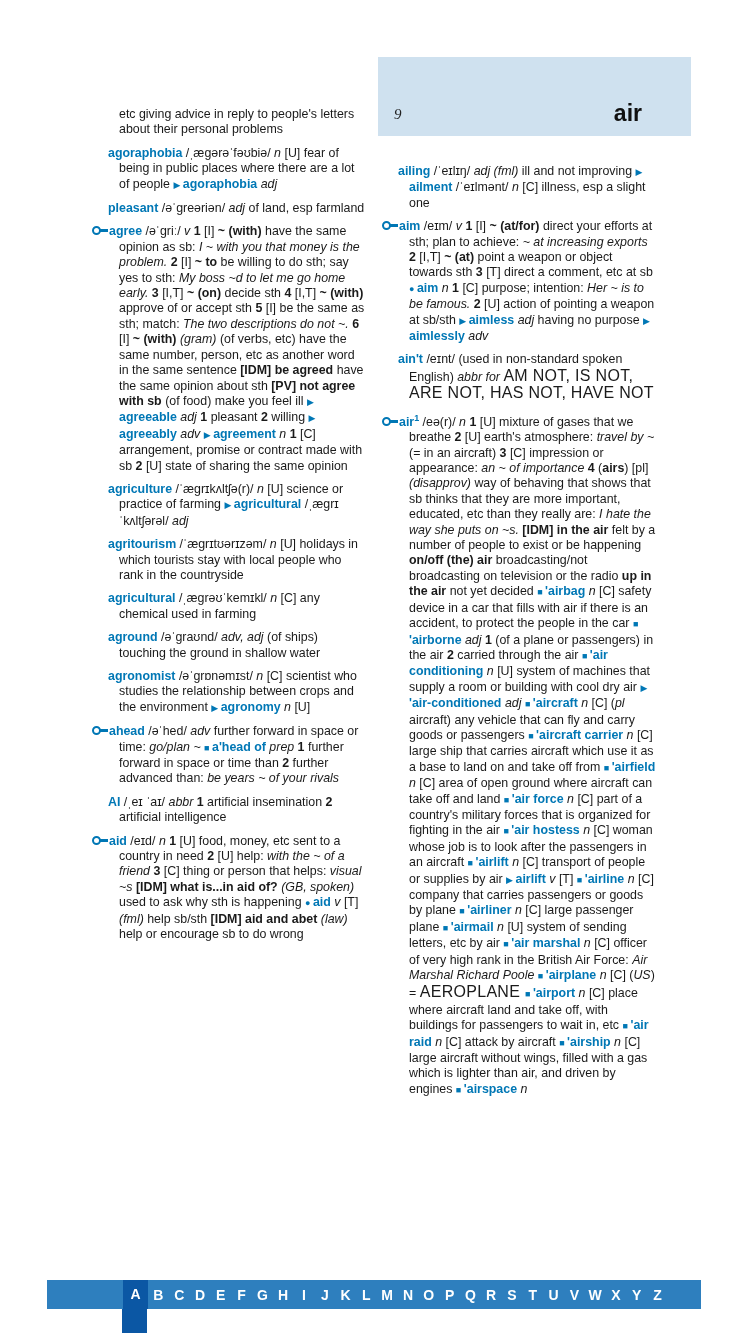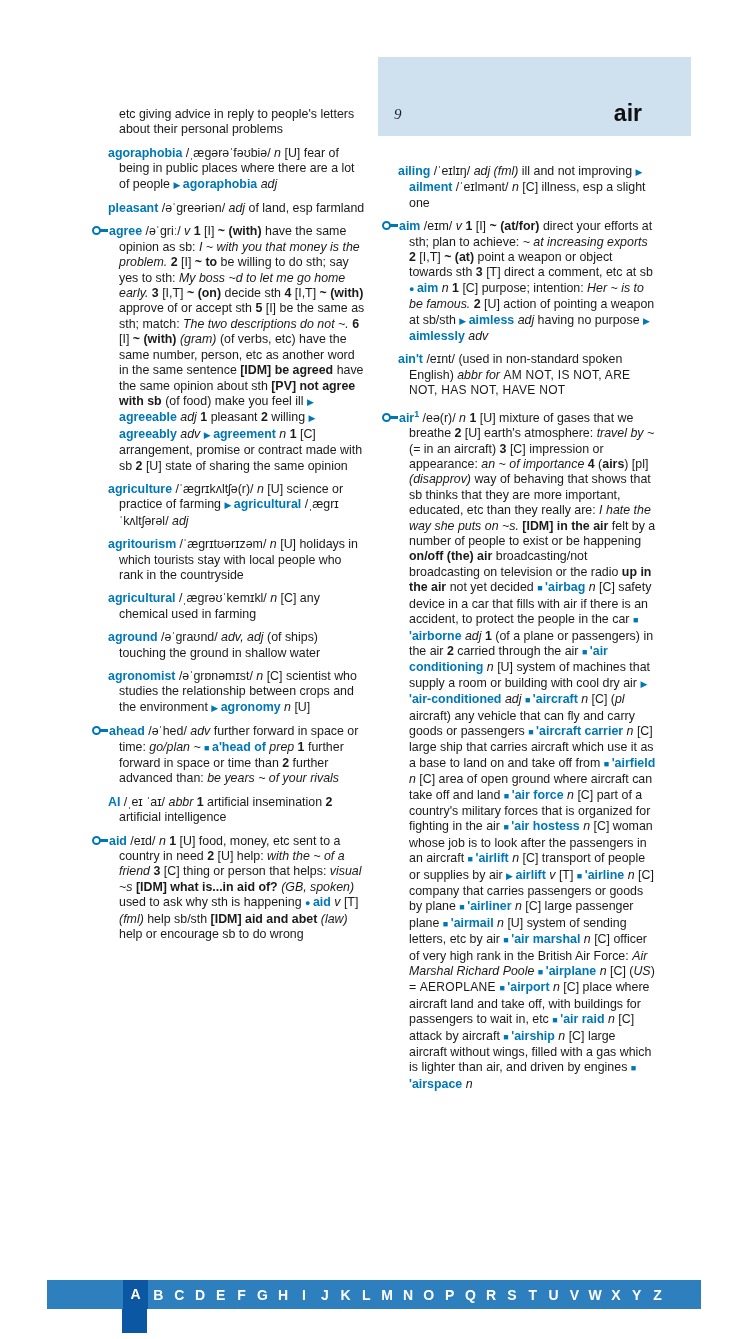--- a/index.html
+++ b/index.html
@@ -34,21 +34,21 @@
   .col-left{left:100px;top:99px;}
   .col-right{left:390px;top:156px;}
   .entry{margin:8px;padding-left:11px;text-indent:-11px;}
   .entry.cont{text-indent:0;}
   .entry.keyed{text-indent:-27px;}
   .hw{color:var(--accent);font-weight:bold;}
   .bb{color:var(--accent);font-weight:bold;}
   .b{font-weight:bold;}
   .i{font-style:italic;}
   .sy{color:var(--accent);font-size:9px;}
-  .sc{font-size:12px;letter-spacing:.3px;}
+  .sc{font-size:16px;letter-spacing:.3px;}
   .sup1{color:var(--accent);font-weight:bold;font-size:9px;vertical-align:super;}
   .key{
     display:inline-block;width:17px;height:10px;position:relative;
     text-indent:0;vertical-align:-1px;
   }
   .key::before{
     content:"";position:absolute;left:0;top:0;width:5px;height:5px;
     border:2px solid var(--accent);border-radius:50%;
   }
   .key::after{

